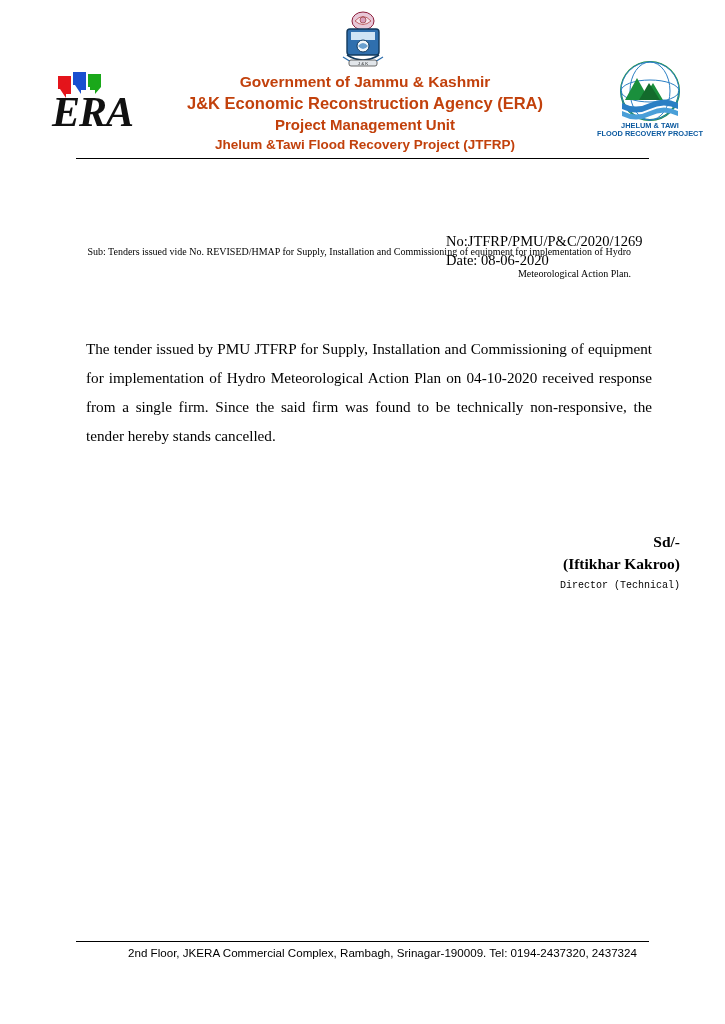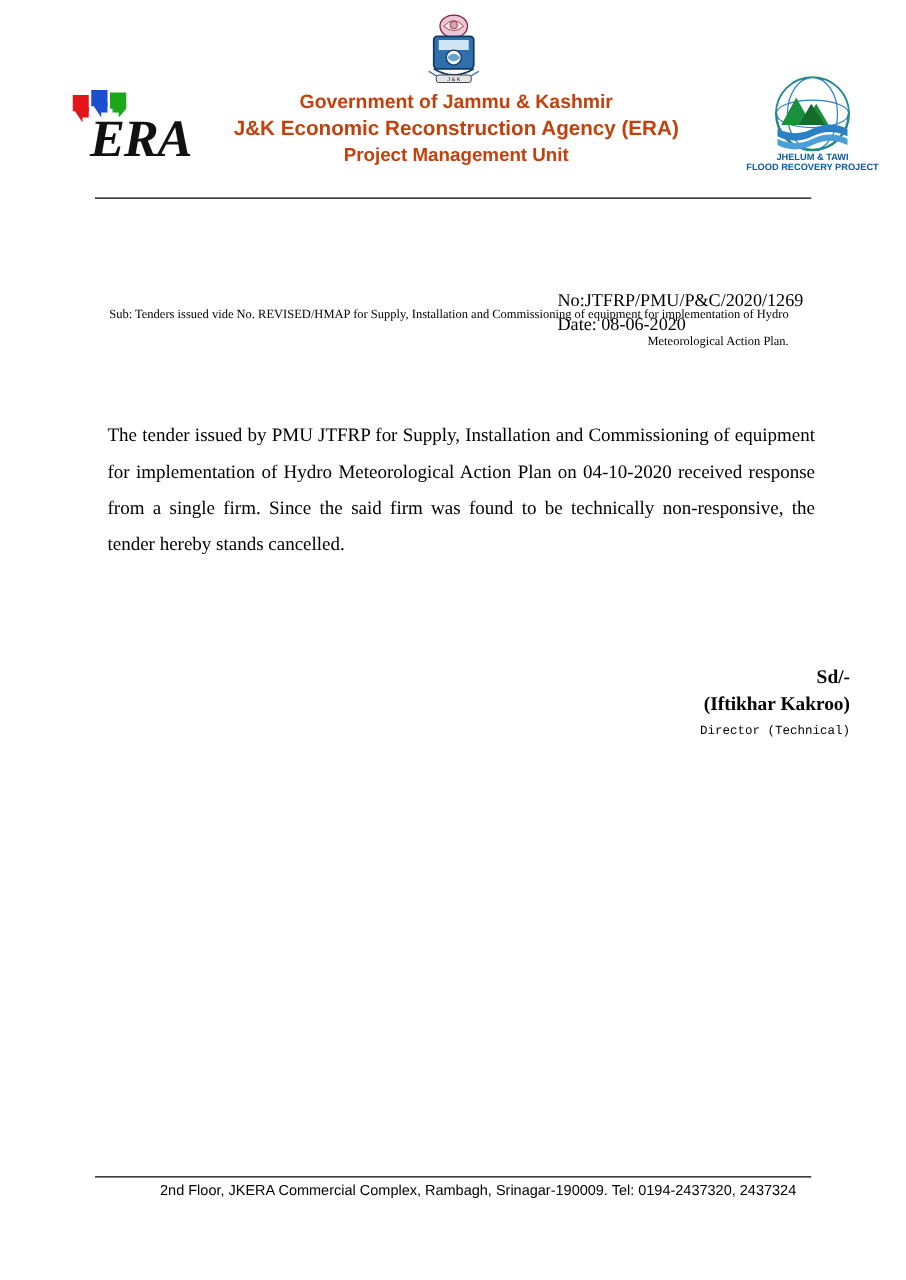--- a/index.html
+++ b/index.html
@@ -53,21 +53,20 @@
     position: absolute;
     left: 0px;
     top: 18px;
     font-family: "Liberation Serif", serif;
     font-style: italic;
     font-weight: bold;
     font-size: 42px;
     letter-spacing: -1px;
     line-height: 44px;
     color: #111;
-    margin-left: 20px;
   }
   .jtfrp-logo {
     position: absolute;
     right: 16px;
     top: 58px;
     width: 118px;
     height: 80px;
   }
   .header-text {
     position: absolute;
@@ -202,20 +201,21 @@
         <path d="M31 53 q14 7 28 0 q14 -7 28 0 l0 5 q-14 -7 -28 0 q-14 7 -28 0z" fill="#4a9fd8"></path>
         <text x="59" y="70" font-size="7.4" text-anchor="middle" fill="#0c5aa0" font-weight="bold" font-family="Liberation Sans, sans-serif">JHELUM &amp; TAWI</text>
         <text x="59" y="78" font-size="7.4" text-anchor="middle" fill="#0c5aa0" font-weight="bold" font-family="Liberation Sans, sans-serif">FLOOD RECOVERY PROJECT</text>
       </svg>
     </div>
 
     <div class="header-text">
       <div class="header-line1">Government of Jammu &amp; Kashmir</div>
       <div class="header-line2">J&amp;K Economic Reconstruction Agency (ERA)</div>
       <div class="header-line3">Project Management Unit</div>
+      <div class="header-line4">Jhelum &amp;Tawi Flood Recovery Project (JTFRP)</div>
     </div>
   </div>
 
   <div class="header-rule"></div>
 
   <div class="refblock">
     <div>No:JTFRP/PMU/P&amp;C/2020/1269</div>
     <div>Date: 08-06-2020</div>
   </div>
 

